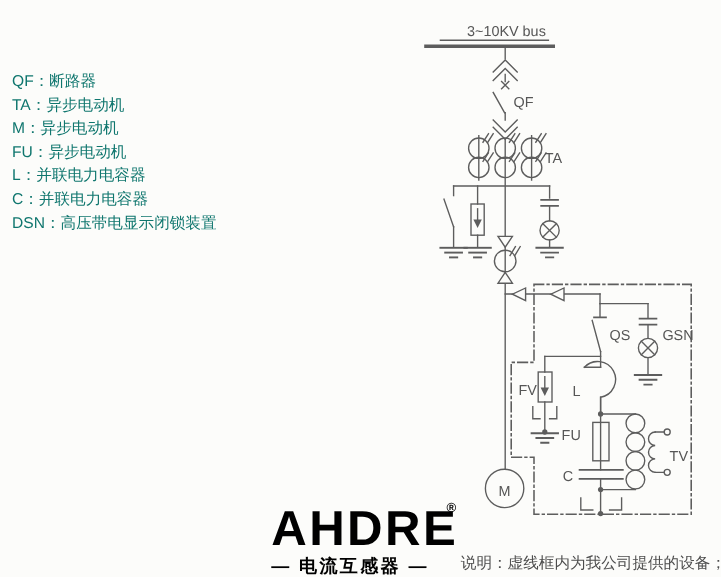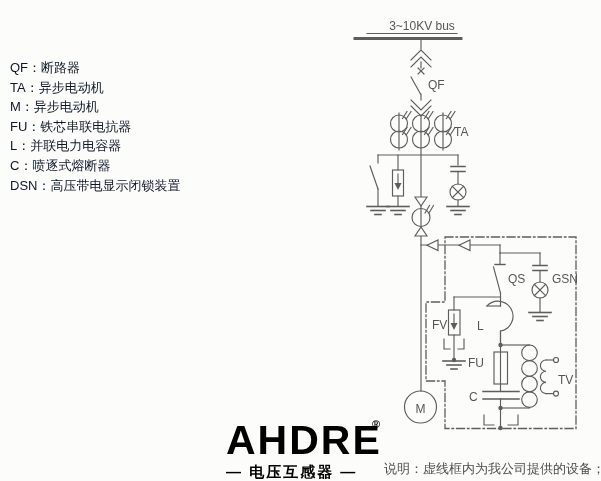--- a/index.html
+++ b/index.html
@@ -1,41 +1,41 @@
 <!DOCTYPE html>
 <html><head>
 <meta charset="utf-8">
 <style>
   html,body{margin:0;padding:0;}
   body{width:601px;height:481px;position:relative;background:#fcfcfa;
        font-family:"Liberation Sans", sans-serif;overflow:hidden;}
   .stage{position:absolute;inset:0;}
-  .legend{position:absolute;left:10px;top:58px;color:#0f172a;font-size:13px;}
+  .legend{position:absolute;left:10px;top:58px;color:#0f766e;font-size:13px;}
   .legend-item{height:19.6px;line-height:19.6px;white-space:nowrap;}
   svg.circuit{position:absolute;left:0;top:0;}
   svg text{fill:#565656;font-family:"Liberation Sans", sans-serif;font-size:12px;}
   .brand{position:absolute;left:226px;top:420px;color:#000000;}
   .brand-text{font-size:41px;font-weight:bold;letter-spacing:2px;line-height:1;
               font-family:"Liberation Sans", sans-serif;}
   .brand-reg{position:absolute;left:146px;top:-2px;font-size:11px;font-weight:bold;}
   .brand-sub{margin-top:2px;font-size:15px;font-weight:bold;letter-spacing:2px;white-space:nowrap;}
   .footer-note{position:absolute;left:384px;top:460px;font-size:13px;color:#4d4d4d;white-space:nowrap;}
 </style>
 </head>
 <body>
 
 <div class="stage">
 
   <div class="legend">
     <div class="legend-item">QF：断路器</div>
     <div class="legend-item">TA：异步电动机</div>
     <div class="legend-item">M：异步电动机</div>
-    <div class="legend-item">FU：铁芯串联电抗器</div>
+    <div class="legend-item">FU：异步电动机</div>
     <div class="legend-item">L：并联电力电容器</div>
-    <div class="legend-item">C：喷逐式熔断器</div>
+    <div class="legend-item">C：并联电力电容器</div>
     <div class="legend-item">DSN：高压带电显示闭锁装置</div>
   </div>
 
   <svg class="circuit" width="601" height="481" viewBox="0 0 601 481" stroke="#5d5d5d" stroke-width="1.15" fill="none" stroke-linecap="square">
 
     <g>
       <text x="422" y="30" text-anchor="middle" font-size="13" stroke="none">3~10KV bus</text>
       <line x1="367" y1="33.5" x2="457" y2="33.5"></line>
       <line x1="355" y1="38.5" x2="461" y2="38.5" stroke-width="3"></line>
     </g>
@@ -218,18 +218,18 @@
 
     <g>
       <circle cx="420.5" cy="407" r="16"></circle>
       <text x="420.5" y="413" text-anchor="middle" font-size="15" stroke="none">M</text>
     </g>
   </svg>
 
   <div class="brand">
     <div class="brand-text">AHDRE</div>
     <span class="brand-reg">®</span>
-    <div class="brand-sub">— 电压互感器 —</div>
+    <div class="brand-sub">— 电流互感器 —</div>
   </div>
 
   <div class="footer-note">说明：虚线框内为我公司提供的设备；</div>
 
 </div>
 
 </body></html>

